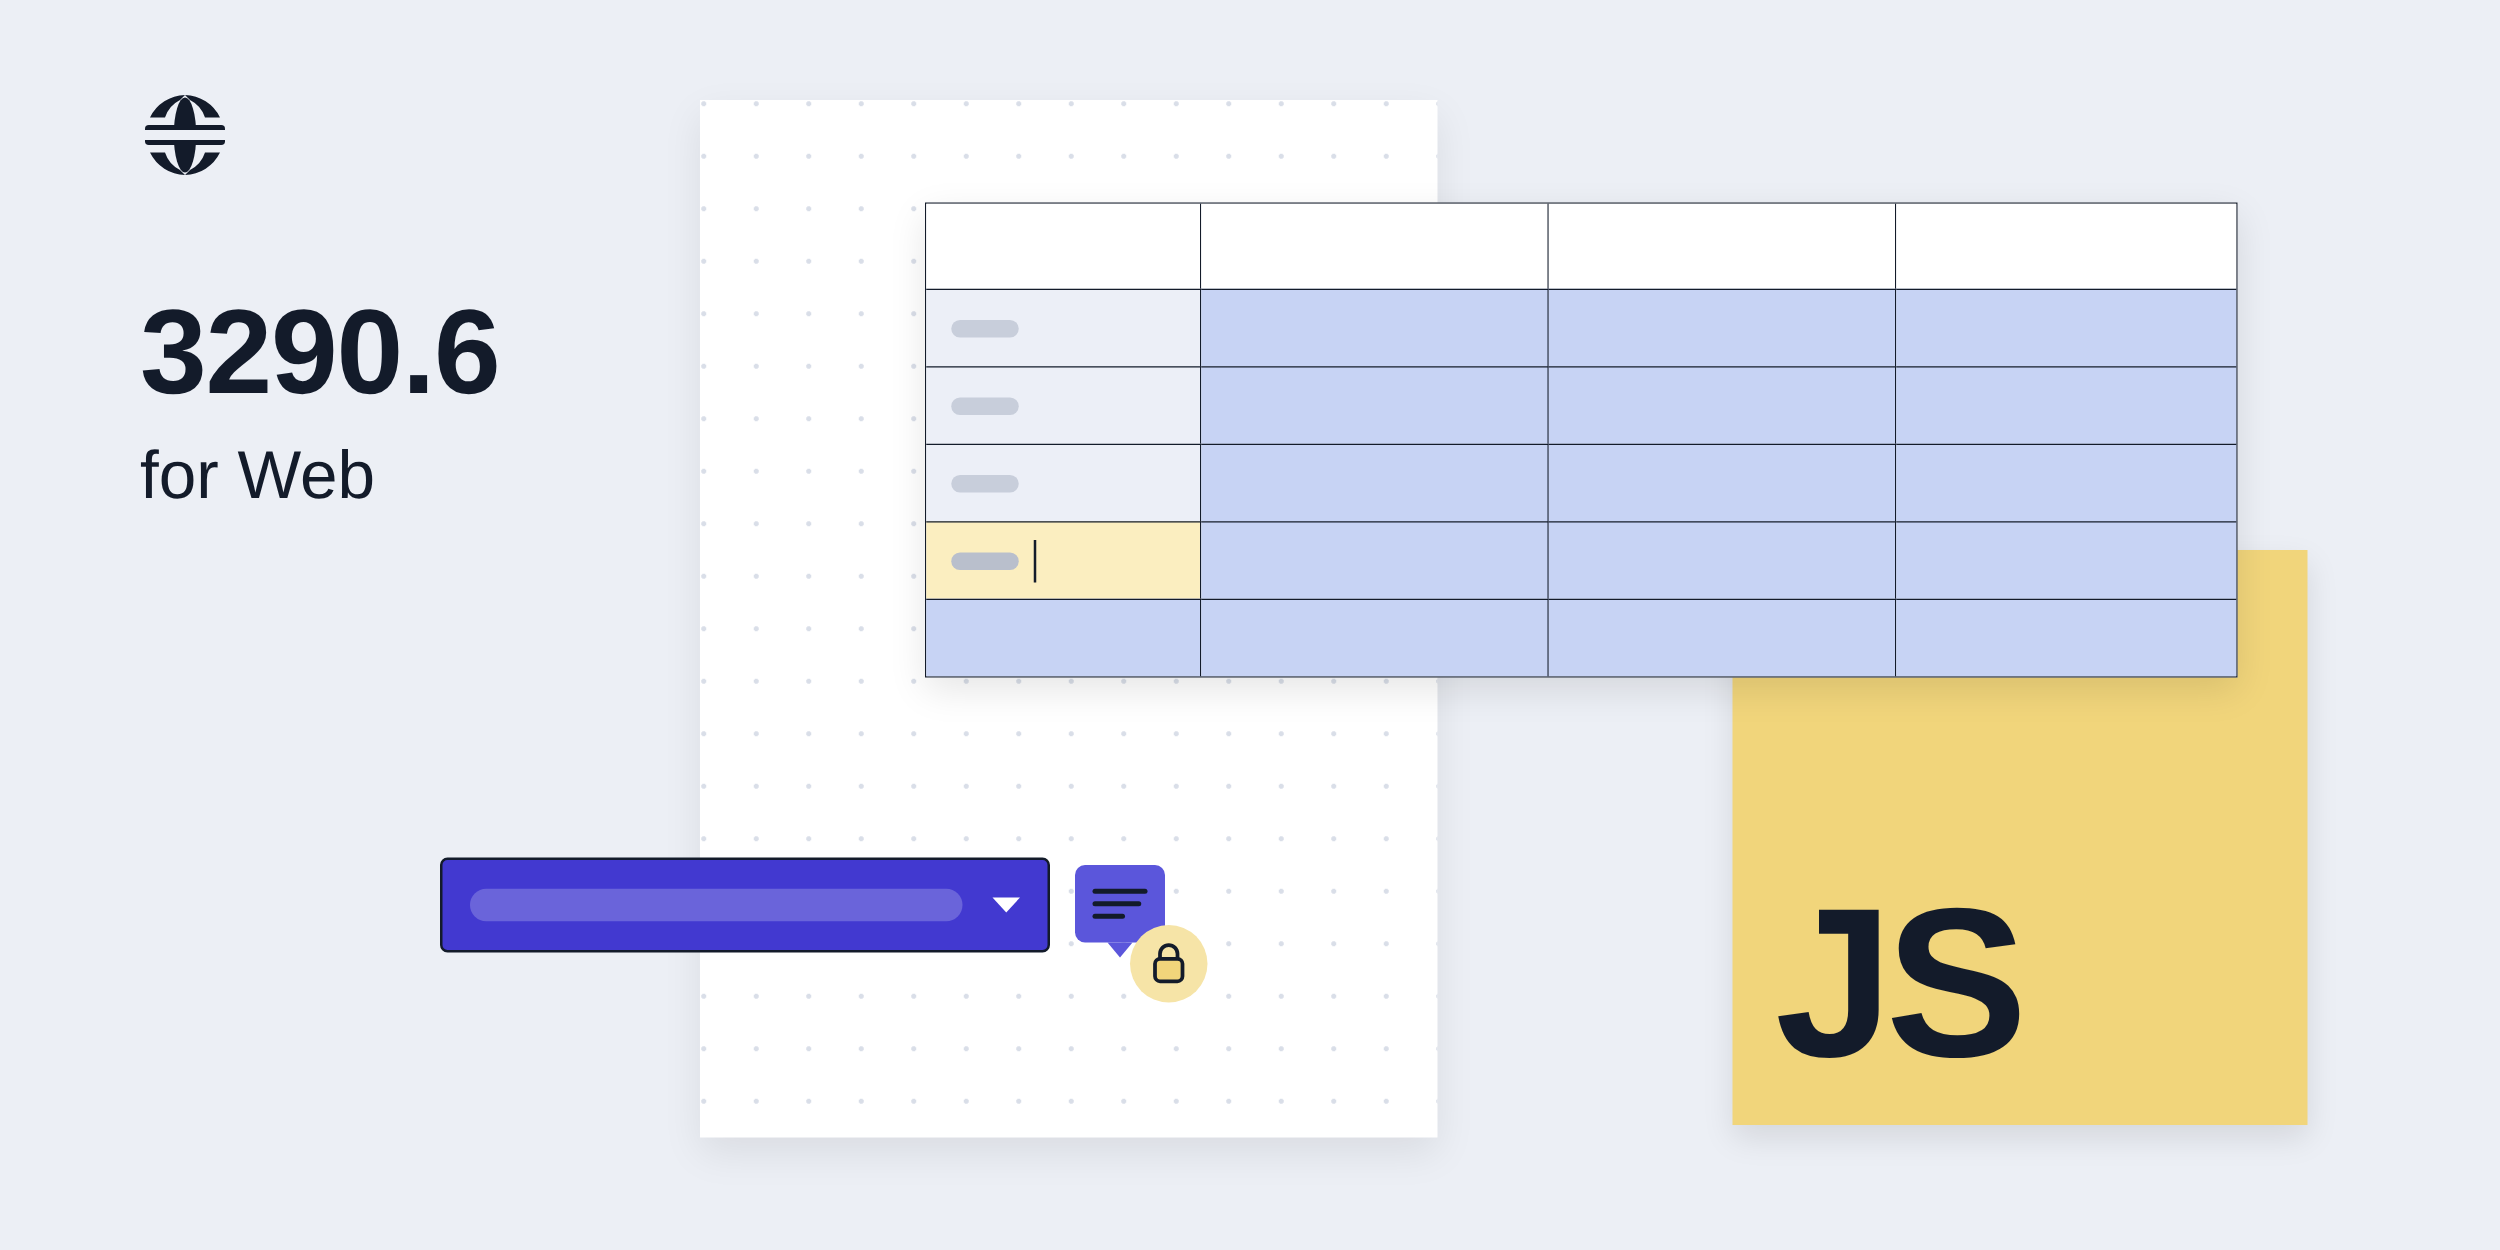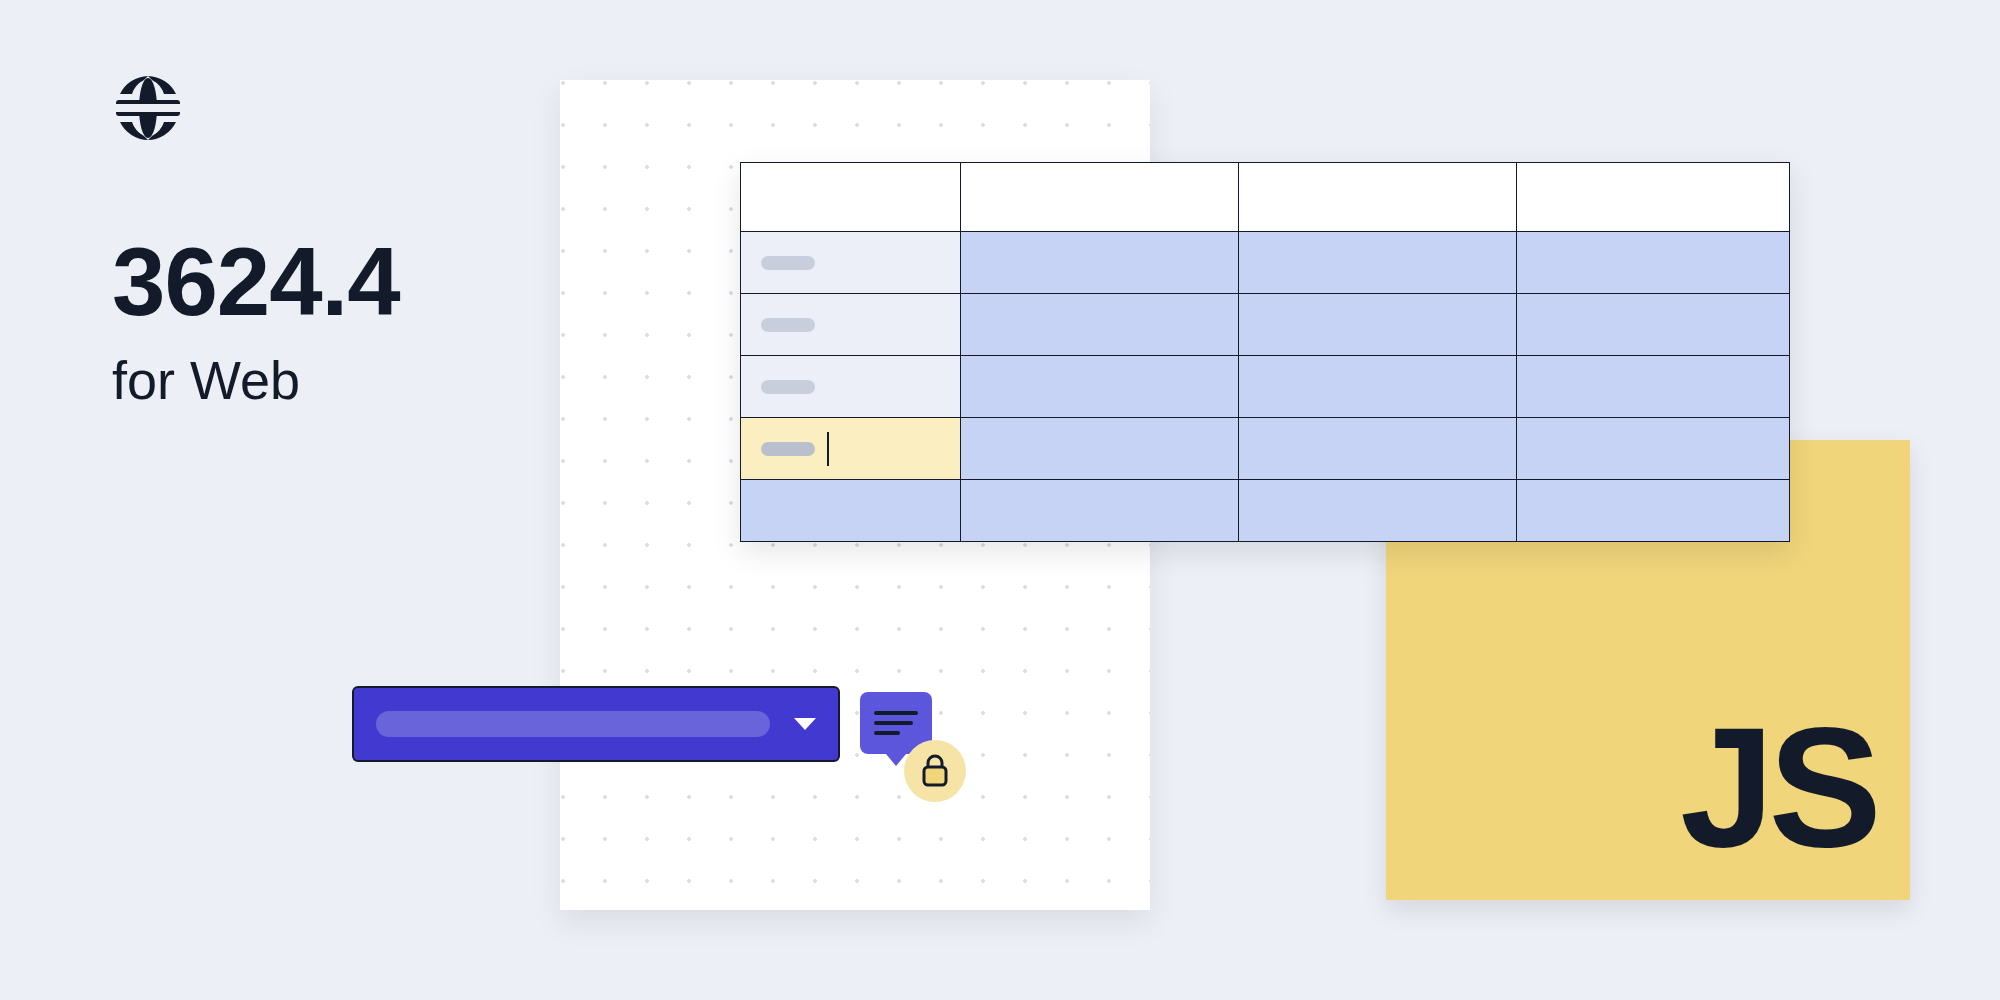--- a/index.html
+++ b/index.html
@@ -53,27 +53,26 @@
     background-image: radial-gradient(circle, #d9dee8 2px, transparent 2px);
     background-size: 42px 42px;
     background-position: 24px 24px;
   }
 
   
   .js-note {
     position: absolute;
     left: 1386px;
     top: 440px;
-    width: 524px;
+    width: 460px;
     height: 460px;
     background: #f1d57b;
     box-shadow: 0 10px 24px rgba(0,0,0,0.10);
     display: flex;
     align-items: flex-end;
-    justify-content: flex-end;
     padding: 28px 34px;
   }
   .js-note span {
     font-size: 170px;
     font-weight: 800;
     color: #131b2a;
     letter-spacing: -6px;
     line-height: 1;
   }
 
@@ -209,21 +208,21 @@
       <path d="M34 66 A32 32 0 0 0 62 48 L50 48 A24 24 0 0 1 38 62 Z"></path>
       <path d="M34 66 A32 32 0 0 1 6 48 L18 48 A24 24 0 0 0 30 62 Z"></path>
       <ellipse cx="34" cy="34" rx="9" ry="30"></ellipse>
       <rect x="2" y="26" width="64" height="16" rx="3"></rect>
     </g>
     <rect x="0" y="30" width="68" height="8" fill="#eceff5"></rect>
   </svg>
 </div>
 
 <div class="headline">
-  <h1>3624.4</h1>
+  <h1>3290.6</h1>
   <p>for Web</p>
 </div>
 
 <div class="doc-panel"></div>
 
 <div class="js-note">
   <span>JS</span>
 </div>
 
 <div class="sheet">

